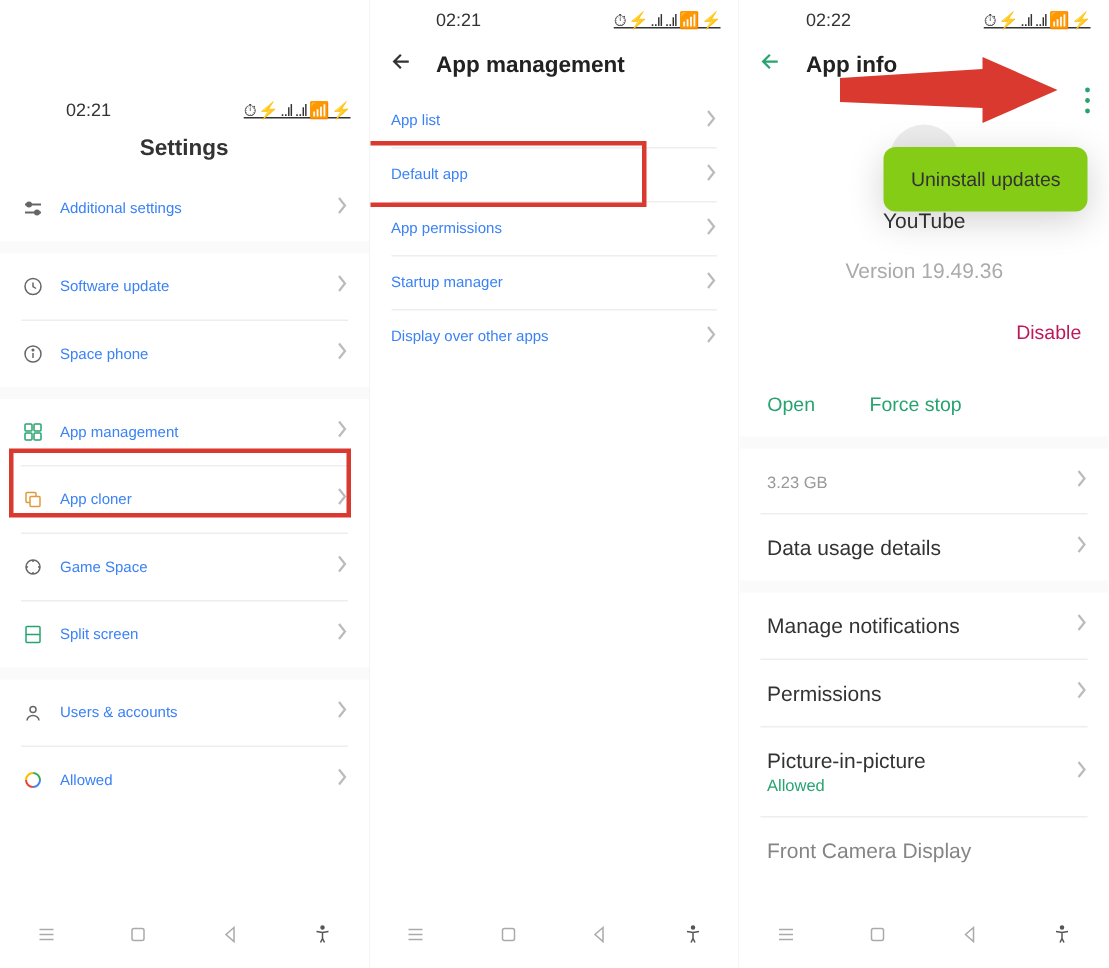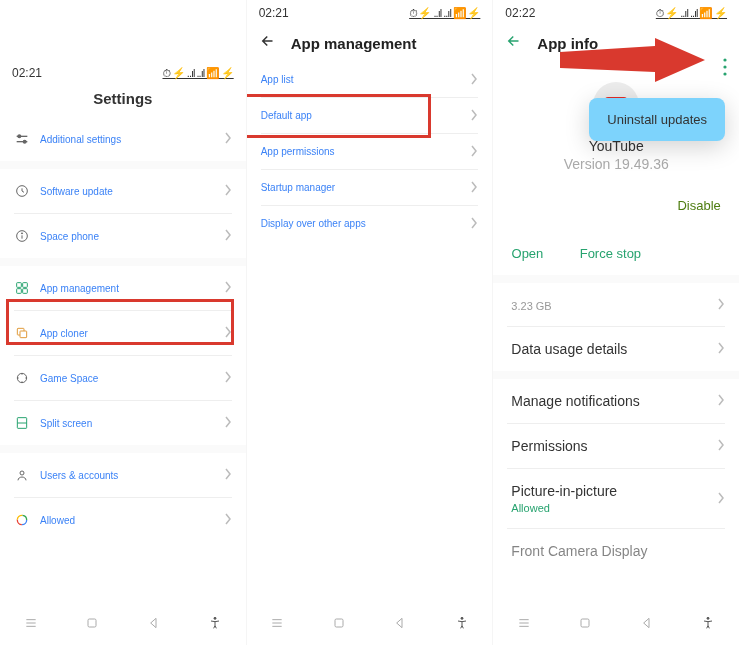--- a/index.html
+++ b/index.html
@@ -9,21 +9,21 @@
     background: #fff;
     font-family: -apple-system, Helvetica, Arial, sans-serif;
     position: relative;
     overflow: hidden;
   }
   .panels { display: flex; height: 100%; }
   .panel { flex: 1; position: relative; background: #fff; overflow: hidden; border-right: 1px solid #f5f5f5; }
   .panel:last-child { border-right: none; }
 
   .status-bar { display: flex; justify-content: space-between; align-items: center; padding: 6px 12px 4px; font-size: 12px; color: #333; }
-  .status-left { font-weight: 500; }
+  .status-left { font-weight: 500; margin-left: 32px; }
   .status-right { display: flex; gap: 3px; align-items: center; font-size: 11px; letter-spacing: -1px; text-decoration: underline; }
 
   .header-row { display: flex; align-items: center; padding: 8px 12px; gap: 14px; }
   .back-arrow svg { width: 18px; height: 18px; }
   .header-title { font-size: 15px; font-weight: 600; color: #222; }
 
   .settings-title { text-align: center; font-size: 15px; font-weight: 700; color: #333; padding: 6px 0 10px; }
 
   .list-item { display: flex; align-items: center; padding: 14px 14px; position: relative; }
   .list-item.tight { padding: 12px 14px; }
@@ -39,33 +39,33 @@
   .thin-divider { height: 1px; background: #eee; margin: 0 14px; }
 
   .highlight-box { position: absolute; border: 3px solid #d9392e; pointer-events: none; z-index: 50; }
 
   .nav-bar { position: absolute; bottom: 0; left: 0; right: 0; height: 40px; display: flex; align-items: center; justify-content: space-around; color: #888; }
   .nav-bar svg { width: 16px; height: 16px; }
 
   
   .dots-btn { position: absolute; right: 12px; top: 58px; color: #27a36f; z-index: 20; }
   .dots-btn svg { width: 4px; height: 18px; }
-  .popup { position: absolute; right: 14px; top: 98px; background: #7dd3fc; border-radius: 8px; box-shadow: 0 6px 24px rgba(0,0,0,0.18); padding: 14px 18px; font-size: 13px; color: #333; z-index: 30; }
+  .popup { position: absolute; right: 14px; top: 98px; background: #84cc16; border-radius: 8px; box-shadow: 0 6px 24px rgba(0,0,0,0.18); padding: 14px 18px; font-size: 13px; color: #333; z-index: 30; }
 
   .app-header { text-align: center; padding: 20px 0 12px; }
   .app-icon { width: 46px; height: 46px; border-radius: 50%; background: #ececec; margin: 0 auto 10px; display: flex; align-items: center; justify-content: center; }
   .yt-box { width: 22px; height: 16px; background: #e52d27; border-radius: 3px; display: flex; align-items: center; justify-content: center; }
   .yt-tri { width: 0; height: 0; border-left: 6px solid #fff; border-top: 4px solid transparent; border-bottom: 4px solid transparent; margin-left: 2px; }
-  .app-name { font-size: 14px; color: #333; margin-bottom: 2px; }
+  .app-name { font-size: 14px; color: #333; margin-bottom: 17px; }
   .app-version { font-size: 14px; color: #aaa; }
 
   .action-row { display: flex; justify-content: space-around; padding: 14px 0; }
   .action-btn { font-size: 13px; }
   .action-green { color: #27a36f; font-weight: 500; margin-top: 48px; }
-  .action-gray { color: #4d7c0f; }
+  .action-gray { color: #be185d; }
 
   .info-row { padding: 14px 18px; position: relative; }
   .info-title { font-size: 14px; color: #333; }
   .info-sub { font-size: 11px; color: #999; margin-top: 3px; }
   .info-sub.green { color: #27a36f; }
 
   .arrow-overlay { position: absolute; z-index: 60; pointer-events: none; }
 </style>
 </head>
 <body>

